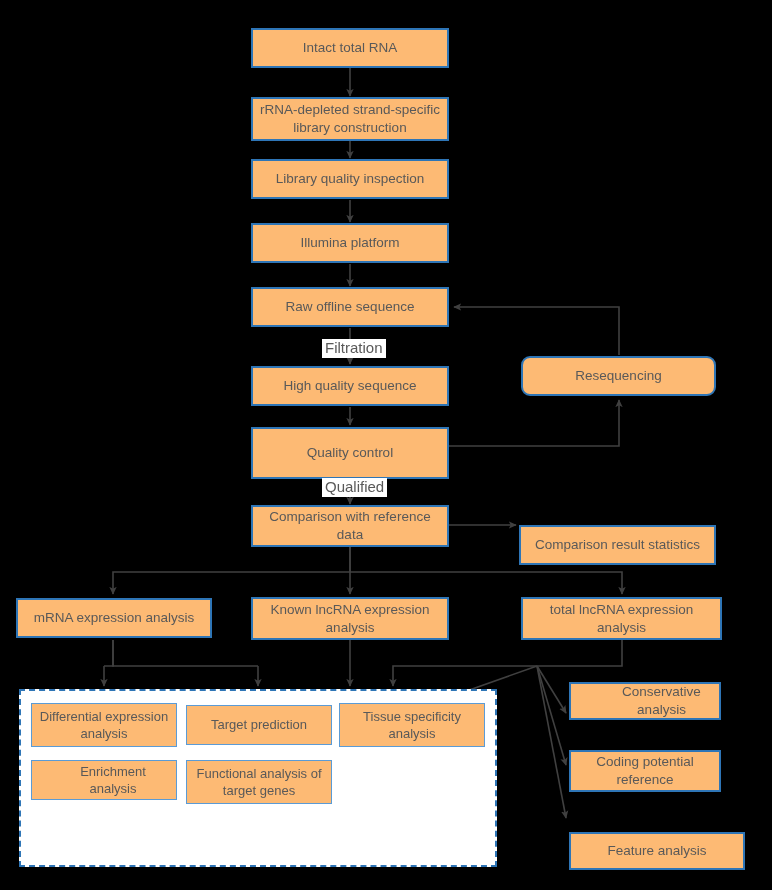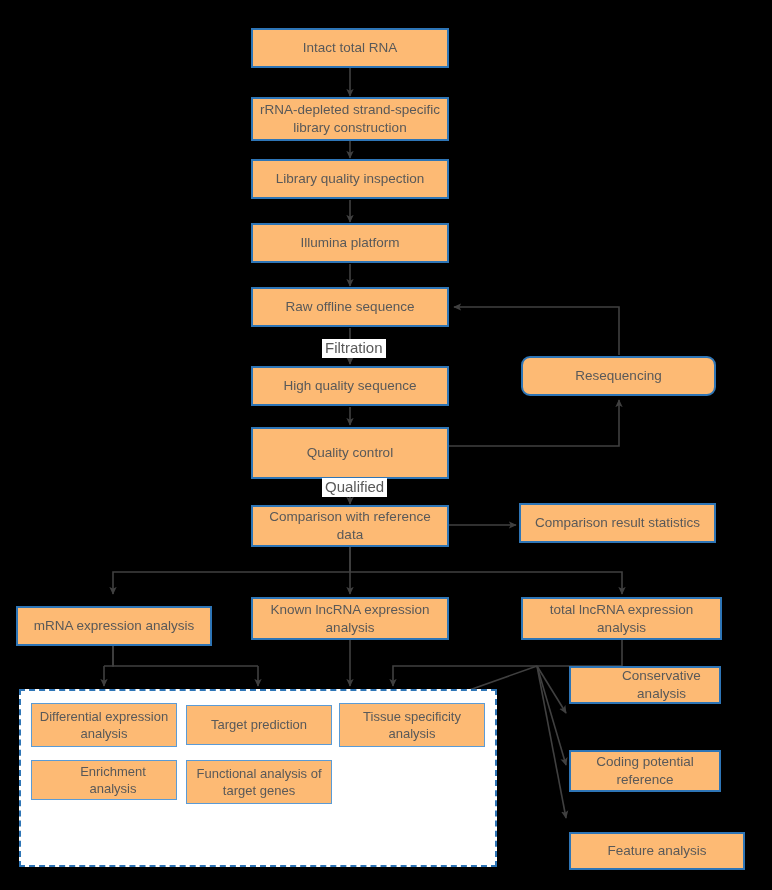--- a/index.html
+++ b/index.html
@@ -101,25 +101,25 @@
     <span>Comparison with reference data</span>
   </div>
 
   <div class="edge-label" style="left:322px;top:339px;">Filtration</div>
   <div class="edge-label" style="left:322px;top:478px;">Qualified</div>
 
   <div class="node" style="left:521px;top:356px;width:195px;height:40px;border-radius:9px;">
     <span>Resequencing</span>
   </div>
 
-  <div class="node" style="left:519px;top:503px;width:197px;height:40px;">
+  <div class="node" style="left:519px;top:525px;width:197px;height:40px;">
     <span>Comparison result statistics</span>
   </div>
 
-  <div class="node" style="left:16px;top:598px;width:196px;height:40px;margin-top:8px;">
+  <div class="node" style="left:16px;top:598px;width:196px;height:40px;">
     <span>mRNA expression analysis</span>
   </div>
 
   <div class="node" style="left:251px;top:597px;width:198px;height:43px;">
     <span>Known lncRNA expression analysis</span>
   </div>
 
   <div class="node" style="left:521px;top:597px;width:201px;height:43px;">
     <span>total lncRNA expression analysis</span>
   </div>
@@ -140,21 +140,21 @@
   </div>
 
   <div class="node inner" style="left:186px;top:760px;width:146px;height:44px;">
     <span>Functional analysis of target genes</span>
   </div>
 
   <div class="node inner" style="left:339px;top:703px;width:146px;height:44px;">
     <span>Tissue specificity analysis</span>
   </div>
 
-  <div class="node" style="left:569px;top:666px;width:152px;height:38px;padding-left:39px;">
+  <div class="node" style="left:569px;top:682px;width:152px;height:38px;padding-left:39px;">
     <span>Conservative analysis</span>
   </div>
 
   <div class="node" style="left:569px;top:750px;width:152px;height:42px;">
     <span>Coding potential reference</span>
   </div>
 
   <div class="node" style="left:569px;top:804px;width:176px;height:38px;margin-top:28px;">
     <span>Feature analysis</span>
   </div>

